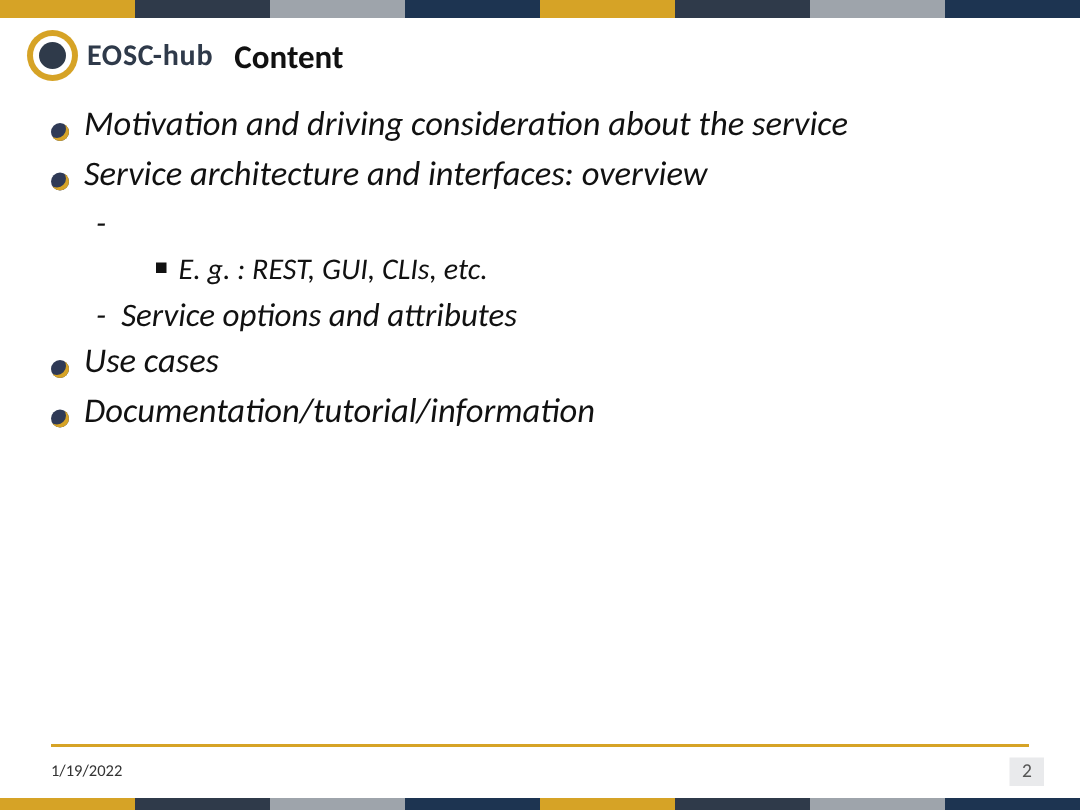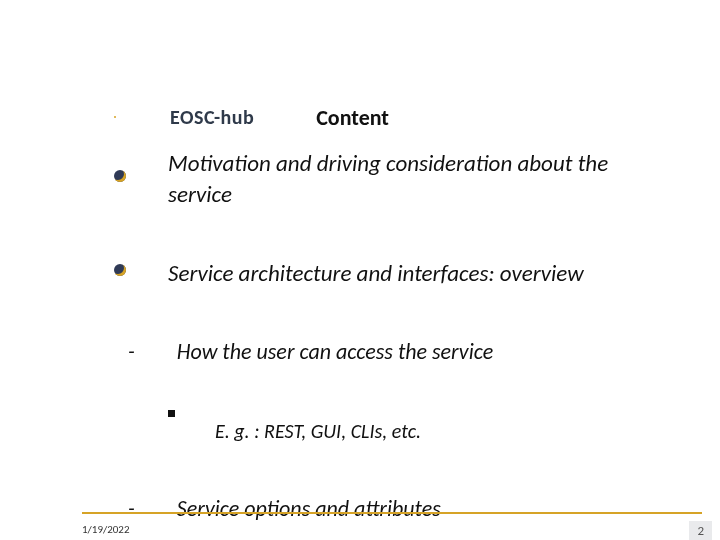--- a/index.html
+++ b/index.html
@@ -1,15 +1,15 @@
 <!DOCTYPE html>
 <html><head>
 <meta charset="utf-8">
 <style>
-  * { margin: 16px; padding: 0; box-sizing: border-box; }
+  * { margin: 0; padding: 0; box-sizing: border-box; }
   body {
     width: 720px;
     height: 540px;
     background: #fff;
     font-family: Calibri, "Segoe UI", sans-serif;
     color: #222;
     position: relative;
     overflow: hidden;
   }
   .ribbon {
@@ -189,32 +189,36 @@
   <div class="l1">
     <span class="bullet"></span>
     <span>Motivation and driving consideration about the service</span>
   </div>
   <div class="l1">
     <span class="bullet"></span>
     <span>Service architecture and interfaces: overview</span>
   </div>
   <div class="l2">
     <span class="dash">-</span>
-    <span>How the user can access the service</span>
   </div>
   <div class="l3">
     <span class="square"></span>
     <span>E. g. : REST, GUI, CLIs, etc.</span>
   </div>
   <div class="l2">
     <span class="dash">-</span>
     <span>Service options and attributes</span>
   </div>
   <div class="l1">
     <span class="bullet"></span>
+    <span>Use cases</span>
+  </div>
+  <div class="l1">
+    <span class="bullet"></span>
+    <span>Documentation/tutorial/information</span>
   </div>
 </div>
 
 <div class="footer-line"></div>
 <div class="date">1/19/2022</div>
 <div class="pagenum">2</div>
 
 <div class="bottom-ribbon">
   <div></div>
     <div></div>

